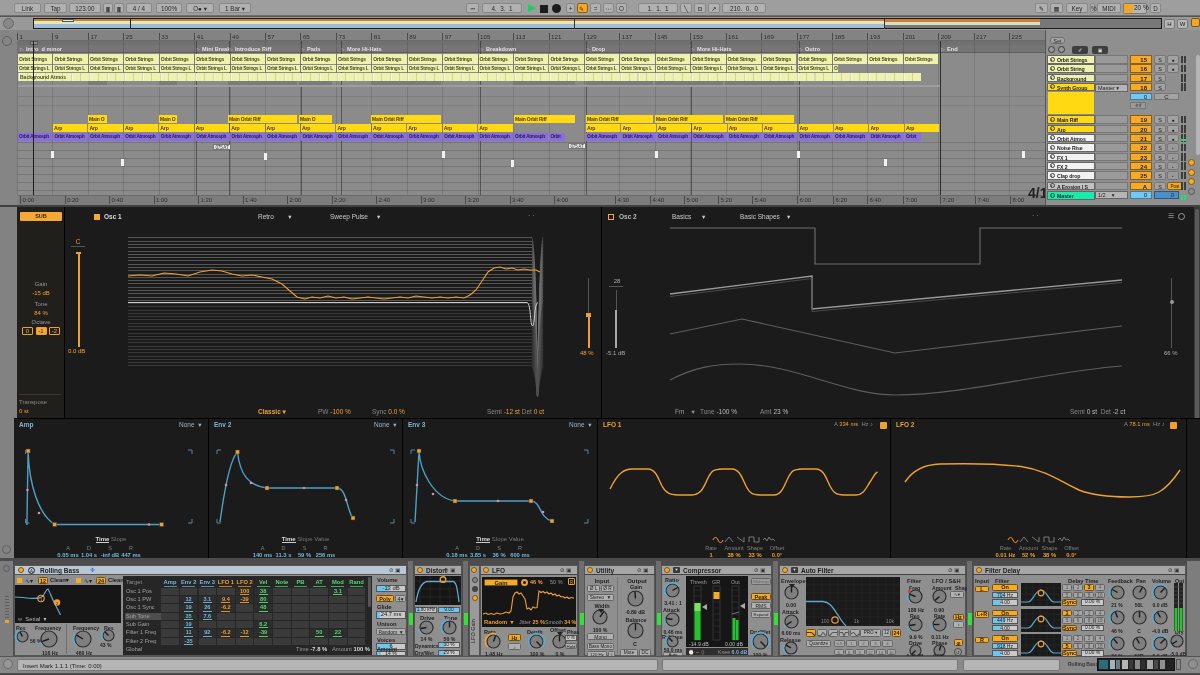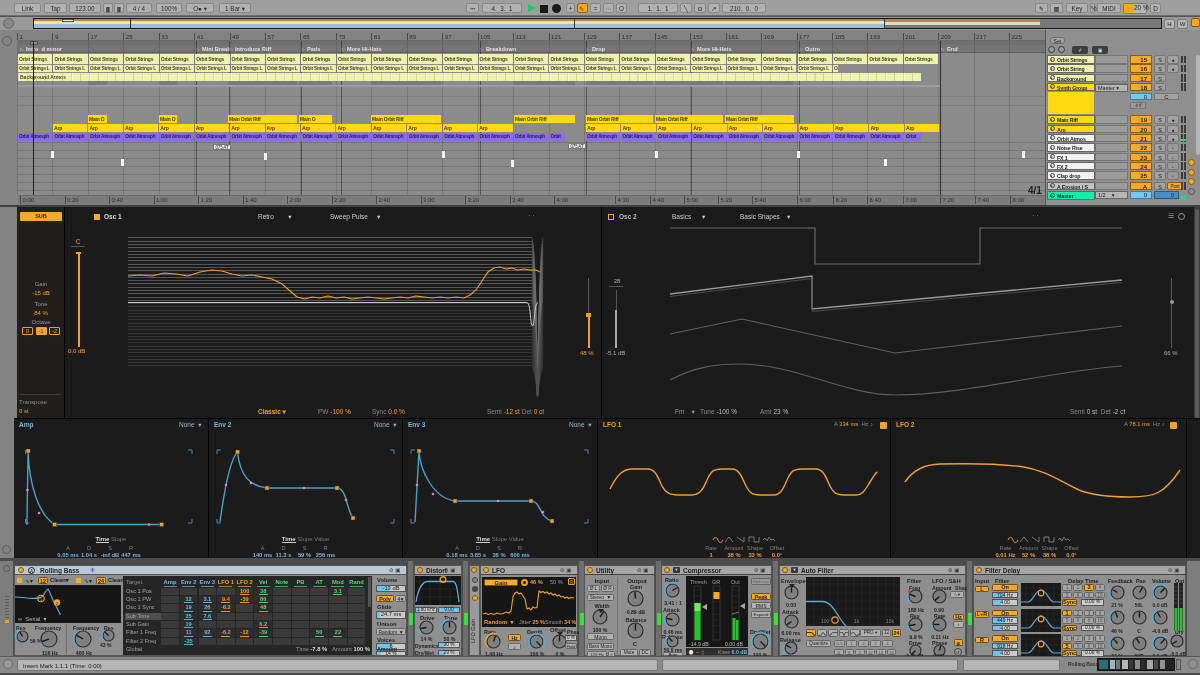--- a/index.html
+++ b/index.html
@@ -370,21 +370,21 @@
 <div class="ab" style="left:867.0px;top:196px;width:1px;height:8px;background:#4a4a4a;"></div>
 <div class="t" style="left:869.5px;top:196.5px;width:26px;height:8px;font-size:6px;color:#2e2e2e;">6:40</div>
 <div class="ab" style="left:903.0px;top:196px;width:1px;height:8px;background:#4a4a4a;"></div>
 <div class="t" style="left:905.5px;top:196.5px;width:26px;height:8px;font-size:6px;color:#2e2e2e;">7:00</div>
 <div class="ab" style="left:940.0px;top:196px;width:1px;height:8px;background:#4a4a4a;"></div>
 <div class="t" style="left:942.5px;top:196.5px;width:26px;height:8px;font-size:6px;color:#2e2e2e;">7:20</div>
 <div class="ab" style="left:975.0px;top:196px;width:1px;height:8px;background:#4a4a4a;"></div>
 <div class="t" style="left:977.5px;top:196.5px;width:26px;height:8px;font-size:6px;color:#2e2e2e;">7:40</div>
 <div class="ab" style="left:1010.0px;top:196px;width:1px;height:8px;background:#4a4a4a;"></div>
 <div class="t" style="left:1012.5px;top:196.5px;width:26px;height:8px;font-size:6px;color:#2e2e2e;">8:00</div>
-<div class="t" style="left:1028px;top:185px;width:20px;height:10px;font-size:10px;color:#222;font-weight:bold;">4/1</div>
+<div class="t" style="left:1028px;top:185px;width:20px;height:10px;font-size:14px;color:#222;font-weight:bold;">4/1</div>
 <div class="ab" style="left:1045px;top:30px;width:155px;height:175px;background:#8f8f8f;"></div>
 <div class="ab" style="left:1045px;top:30px;width:1px;height:175px;background:#555;"></div>
 <div class="t" style="left:1050px;top:36.5px;width:15px;height:7px;background:#a5a5a5;border:1px solid #6e6e6e;border-radius:3px;font-size:5.5px;line-height:6px;text-align:center;color:#222;">Set</div>
 <div class="ab" style="left:1048px;top:45.5px;width:7px;height:7px;border:1.5px solid #3a3a3a;border-radius:50%;background:#999;"></div>
 <div class="ab" style="left:1058px;top:45.5px;width:7px;height:7px;border:1.5px solid #3a3a3a;border-radius:50%;background:#999;"></div>
 <div class="t" style="left:1072px;top:45.5px;width:16px;height:8px;background:#3e3e3e;border-radius:2px;font-size:5px;color:#ddd;text-align:center;line-height:8px;">✐</div>
 <div class="t" style="left:1092px;top:45.5px;width:16px;height:8px;background:#3e3e3e;border-radius:2px;font-size:5px;color:#ddd;text-align:center;line-height:8px;">▣</div>
 <div class="ab" style="left:1047px;top:55px;width:48px;height:8.5px;background:#edf3ae;border:1px solid #666;font-size:5.2px;font-weight:bold;color:#222;line-height:8.5px;padding-left:9px;overflow:hidden;letter-spacing:-0.1px;">Orbit Strings</div>
 <div class="t" style="left:1049.5px;top:56.5px;width:5px;height:5px;border:1px solid #444;border-radius:50%;font-size:3.5px;line-height:5px;text-align:center;color:#333;">▸</div>
 <div class="ab" style="left:1095px;top:55px;width:33px;height:8.5px;background:#9a9a9a;border:1px solid #777;"></div>

